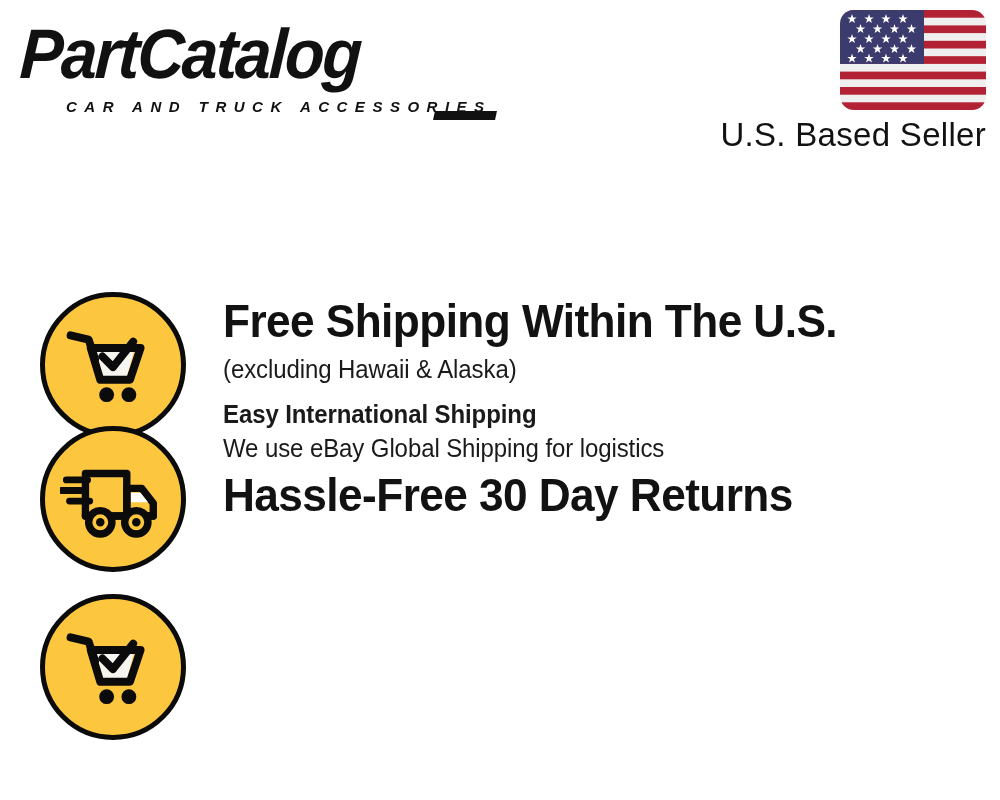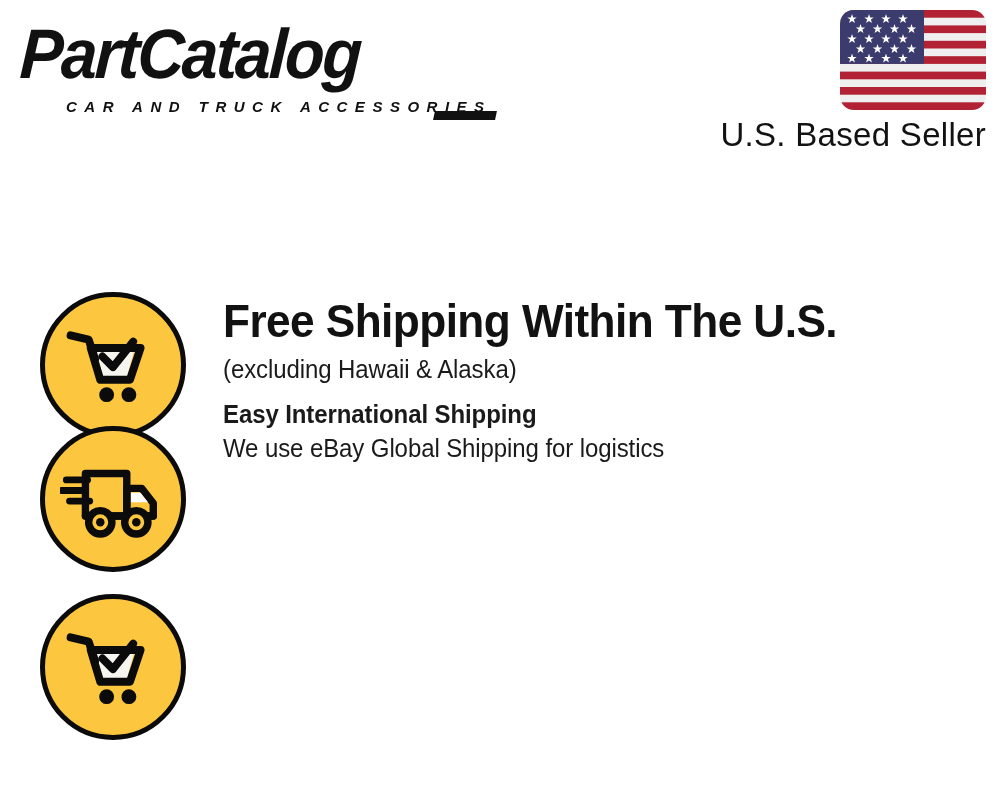--- a/index.html
+++ b/index.html
@@ -260,20 +260,23 @@
         <path d="M24 26 H63 V66 H24 Z" fill="none" stroke="#0b0b0b" stroke-width="7" stroke-linejoin="round"></path>
         <path d="M63 40 H77 L88 54 V66 H63 Z" fill="none" stroke="#0b0b0b" stroke-width="7" stroke-linejoin="round"></path>
         <polygon points="67,44 76,44 83,53 67,53" fill="#FFFFFF"></polygon>
         <line x1="24" y1="66" x2="88" y2="66" stroke="#0b0b0b" stroke-width="7" stroke-linecap="round"></line>
         <circle cx="38" cy="72" r="11" fill="#FCC63F" stroke="#0b0b0b" stroke-width="7"></circle>
         <circle cx="72" cy="72" r="11" fill="#FCC63F" stroke="#0b0b0b" stroke-width="7"></circle>
         <circle cx="38" cy="72" r="4" fill="#0b0b0b"></circle>
         <circle cx="72" cy="72" r="4" fill="#0b0b0b"></circle>
       </svg>
     </div>
+    <div class="benefit-text">
+      <div class="benefit-title">Hassle-Free 30 Day Returns</div>
+    </div>
   </div>
 
   <div class="benefit-row" id="benefit-row-2">
     <div class="benefit-icon">
       <svg viewBox="0 0 100 100" xmlns="http://www.w3.org/2000/svg" aria-hidden="true">
         <polygon points="34,36 70,36 63,62 41,62" fill="#F7F5F0"></polygon>
         <path d="M10 22 L27 26 L33 44" fill="none" stroke="#0b0b0b" stroke-width="7.5" stroke-linecap="round" stroke-linejoin="round"></path>
         <path d="M29 34 L76 34 L66 64 L38 64 Z" fill="none" stroke="#0b0b0b" stroke-width="7.5" stroke-linecap="round" stroke-linejoin="round"></path>
         <path d="M40 42 L50 52 L69 28" fill="none" stroke="#0b0b0b" stroke-width="7.5" stroke-linecap="round" stroke-linejoin="round"></path>
         <circle cx="44" cy="78" r="7" fill="#0b0b0b"></circle>

